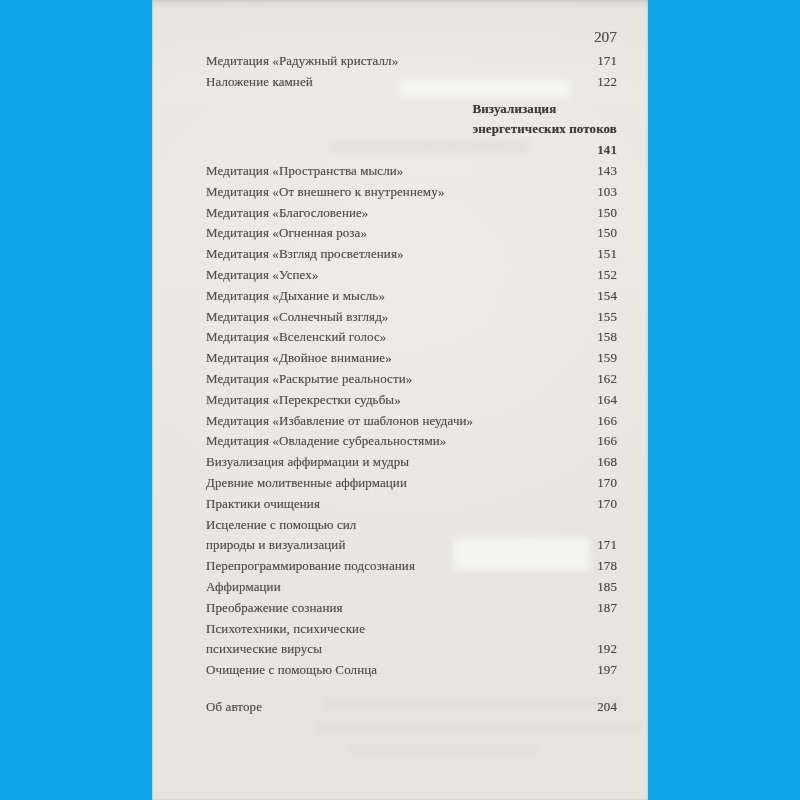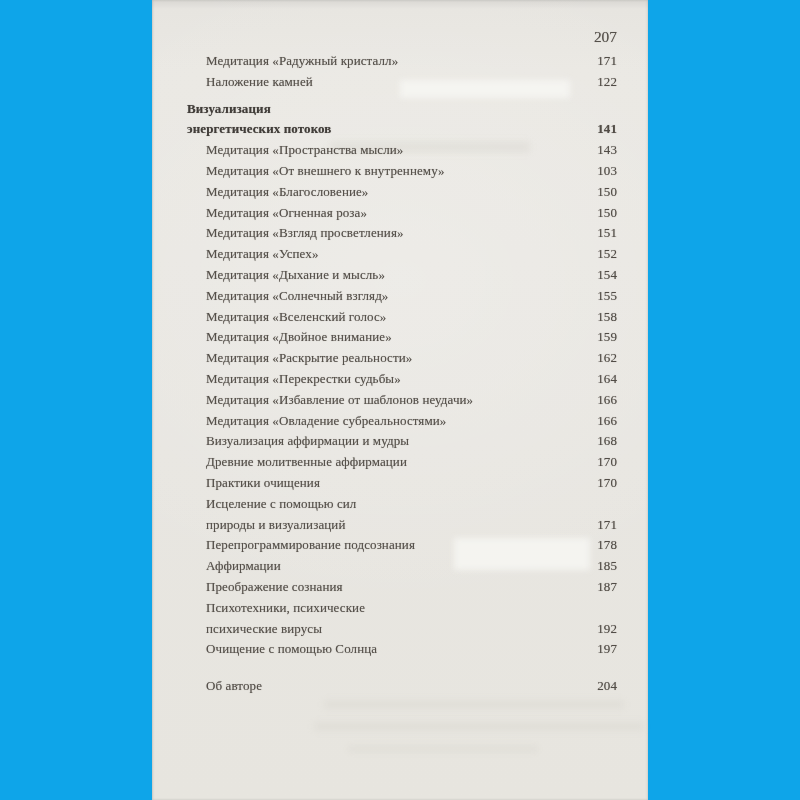--- a/index.html
+++ b/index.html
@@ -61,20 +61,21 @@
     color: var(--ink, #55504a);
     text-shadow: 0 0 0.8px rgba(85,80,74,0.5);
     letter-spacing: 0.1px;
   }
   .toc-row .titles { flex: 1 1 auto; }
   .toc-row.item .titles { padding-left: 19px; }
   .toc-row.section-header {
     font-weight: bold;
     color: var(--ink-bold, #413d39);
     text-shadow: 0 0 0.8px rgba(62,58,54,0.55);
+    flex-direction: column;
   }
   .toc-row .num {
     flex: 0 0 auto;
     padding-left: 10px;
     color: var(--ink-num, #514c46);
   }
   .gap-small { margin-top: 6px; }
   .gap-large { margin-top: 16px; }
 </style>
 </head>

